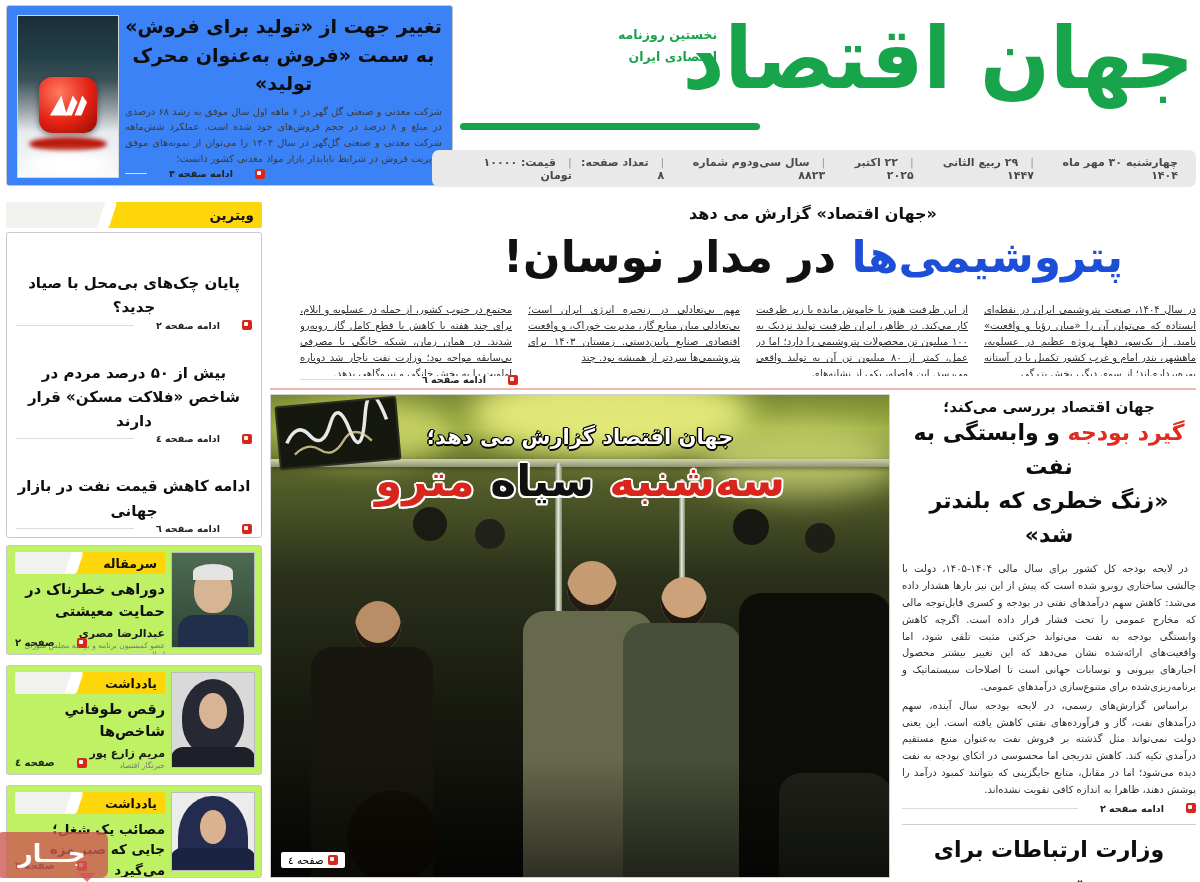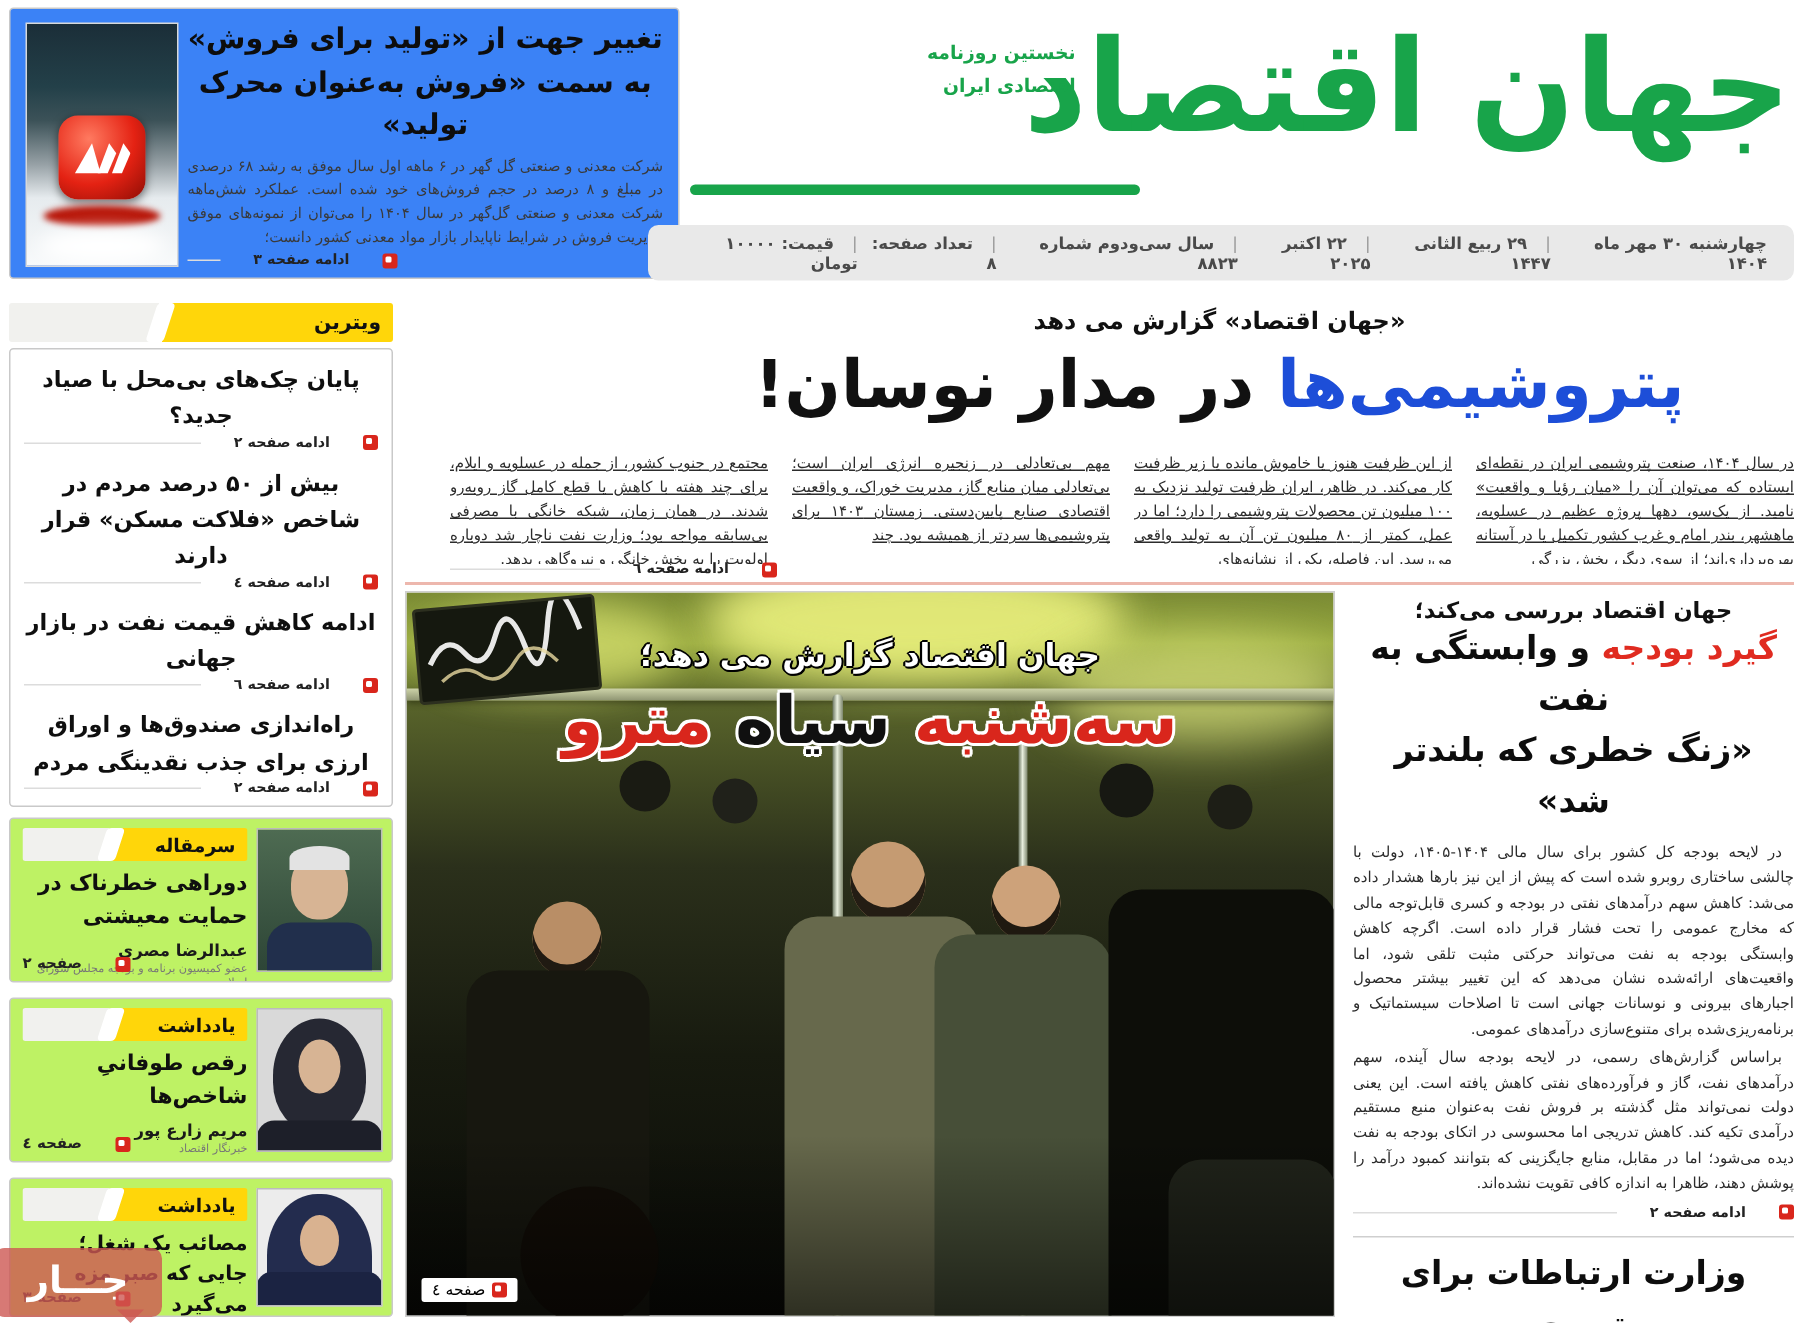--- a/index.html
+++ b/index.html
@@ -104,21 +104,21 @@
   #budget .plink { margin-top:4px; }
   #col-divider { border-top:1px solid #cfcfcf; margin:10px 0 8px 0; }
 
   
   #vitrine-bar { position:absolute; left:6px; top:202px; width:256px; height:26px; }
   #vitrine-bar .tagbar { height:26px; }
   #vitrine-bar .tag-yellow { font-size:13.5px; }
   #vitrine-box { position:absolute; left:6px; top:232px; width:256px; height:306px; border:1px solid #c9c9c9;
                  border-radius:3px; background:#fff; padding:8px 9px 6px 9px;
                  display:flex; flex-direction:column; justify-content:space-between; }
-  .v-title { font-size:15px; font-weight:800; text-align:center; line-height:1.62; color:#0f0f0f; }
+  .v-title { font-size:15px; font-weight:800; text-align:center; line-height:1.62; color:#0f0f0f;margin-top:30px; }
 
   .profile { position:absolute; left:6px; width:256px; border:1px solid #c9c9c9; border-radius:3px; background:#bef264;
              display:flex; direction:rtl; overflow:hidden; }
   .p-photo { flex:0 0 84px; margin:6px 6px 6px 0; border:1px solid #bbb; position:relative; overflow:hidden; }
   .p-content { flex:1; padding:6px 6px 6px 8px; position:relative; direction:rtl; }
   .p-title { margin-top:5px; font-size:14.5px; font-weight:800; line-height:1.5; color:#0f0f0f; text-align:right; }
   .p-author { margin-top:4px; font-size:11px; font-weight:800; color:#1a1a1a; }
   .p-role { margin-top:1px; font-size:7.5px; color:#777; }
   .profile .plink { position:absolute; left:8px; bottom:6px; }
   .profile .ptxt { font-size:10px; }

